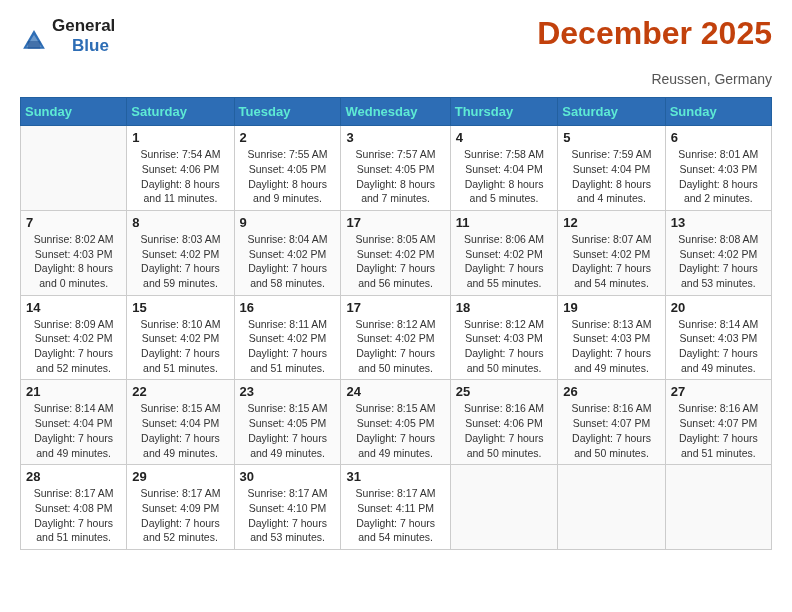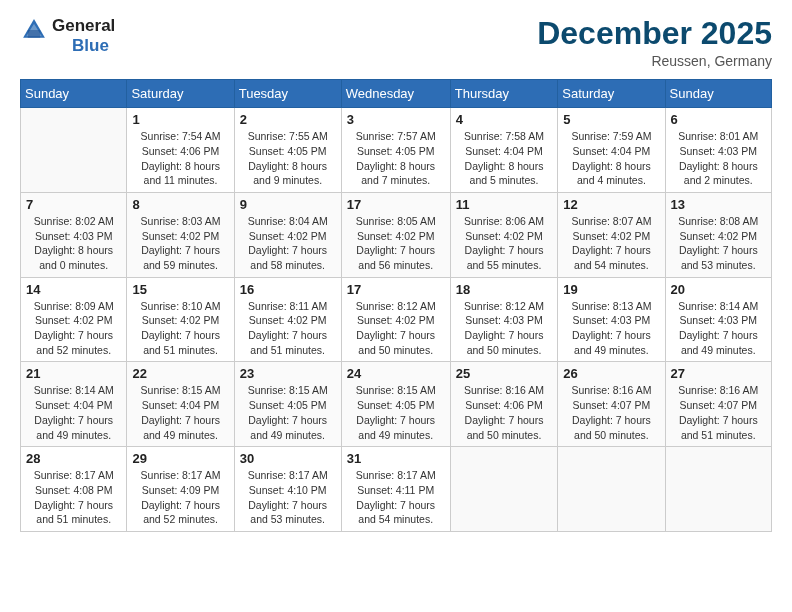--- a/index.html
+++ b/index.html
@@ -17,52 +17,52 @@
       padding: 16px 20px 16px 20px;
     }
     .header {
       display: flex;
       justify-content: space-between;
       align-items: flex-start;
       margin-bottom: 10px;
     }
     .logo {
       display: flex;
-      align-items: flex-start;
+      align-items: flex-end;
       gap: 0;
     }
     .logo-icon {
       width: 28px;
       height: 28px;
       margin-right: 4px;
     }
     .title-block {
       text-align: right;
     }
     .month-title {
       font-size: 32px;
       font-weight: bold;
-      color: #0c4a6e;
+      color: #c2410c;
       line-height: 1.1;
     }
     .subtitle {
       font-size: 14px;
       color: #555;
-      margin-top: 2px;
+      margin-top: 20px;
     }
     .calendar {
       width: 100%;
       border-collapse: collapse;
       border: 1px solid #ccc;
     }
     .calendar th {
       background: #2d6db5;
-      color: #ffffff;
+      color: #5eead4;
       font-size: 13px;
-      font-weight: normal;
+      font-weight: bold;
       padding: 6px 4px;
       text-align: left;
       border: 1px solid #2260a0;
     }
     .calendar td {
       vertical-align: top;
       border: 1px solid #ccc;
       padding: 4px 5px;
       width: 113px;
       min-height: 80px;

